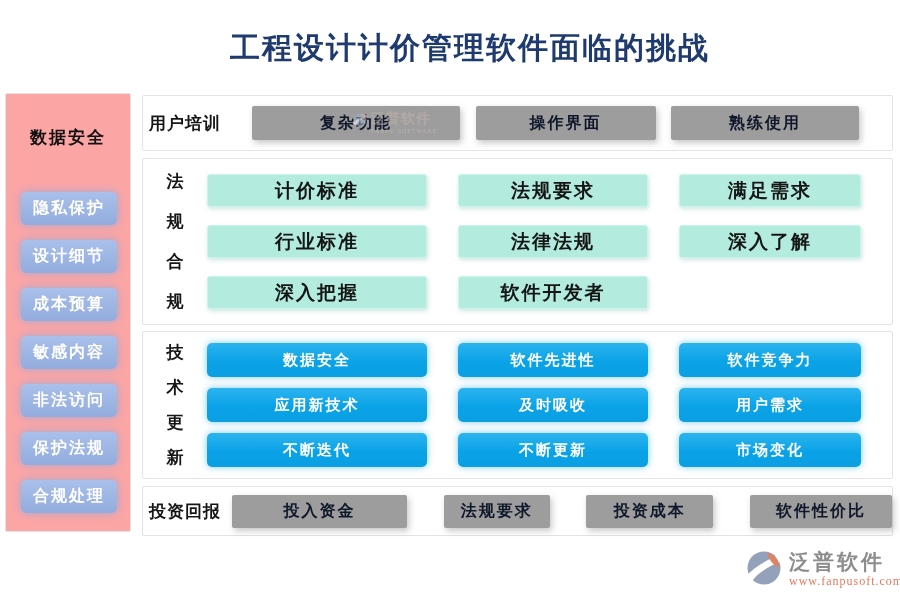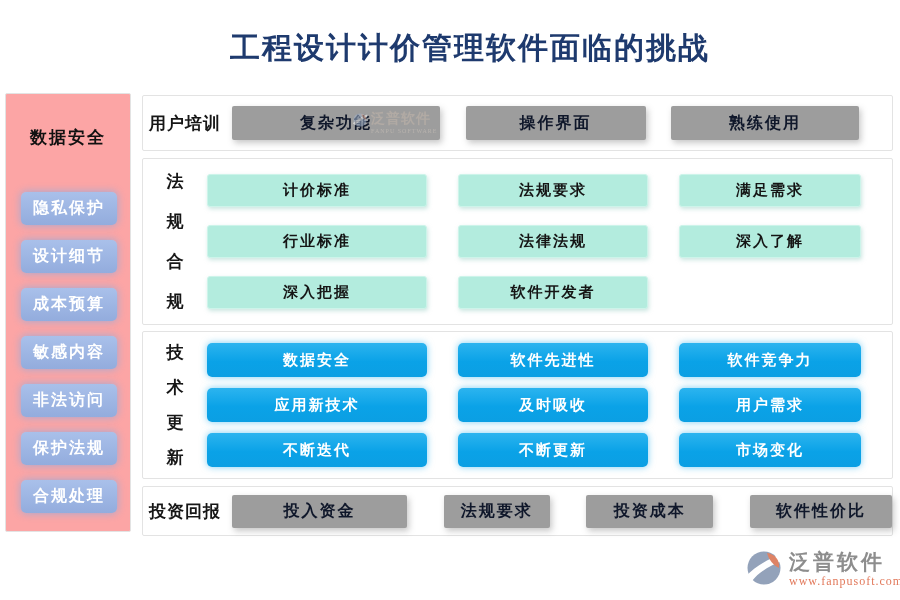--- a/index.html
+++ b/index.html
@@ -2,21 +2,21 @@
 <html><head>
 <meta charset="utf-8">
 <style>
   html,body{margin:0;padding:0;background:#fff;}
   .stage{position:relative;width:900px;height:600px;background:#ffffff;overflow:hidden;
          font-family:"Liberation Serif","DejaVu Serif",serif;}
   .title{position:absolute;top:28px;left:12px;right:0;margin:0;text-align:center;
          font-size:30px;font-weight:bold;color:#1e3a6e;letter-spacing:2px;padding-left:28px;}
   
   .panel{position:absolute;background:#fff;border:1px solid #e3e3e3;border-radius:2px;box-sizing:border-box;}
-  .row0{left:142px;top:95px;width:751px;height:56px;display:flex;align-items:center;}
+  .row0{left:142px;top:95px;width:751px;height:56px;display:flex;align-items:center;gap:20px;}
   .row1{left:142px;top:158px;width:751px;height:167px;display:flex;}
   .row2{left:142px;top:331px;width:751px;height:148px;display:flex;}
   .row3{left:142px;top:486px;width:751px;height:50px;display:flex;align-items:center;}
   .sidebar{position:absolute;left:5px;top:93px;width:126px;height:439px;background:#fca5a5;
            border:1px solid #e3e3e3;border-radius:2px;box-sizing:border-box;}
   .side-header{margin-top:32px;text-align:center;font-size:17px;font-weight:bold;color:#111;letter-spacing:2px;}
   .side-buttons{position:absolute;left:15px;right:13px;top:98px;display:flex;flex-direction:column;gap:15px;justify-content:flex-end;}
   
   .hlabel{width:74px;margin-left:6px;font-size:17px;font-weight:bold;color:#161616;
           letter-spacing:1px;white-space:nowrap;}
@@ -30,21 +30,21 @@
   .grid1{grid-template-columns:220px 190px 182px;margin-right:31px;row-gap:18px;}
   .grid2{grid-template-columns:220px 190px 182px;margin-right:31px;row-gap:11px;}
   .grid3{grid-template-columns:175px 106px 127px 142px;margin-left:9px;}
   
   .btn{display:flex;align-items:center;justify-content:center;font-weight:bold;letter-spacing:2px;
        cursor:default;box-sizing:border-box;}
   .grid0 .btn,.grid2 .btn{height:34px;}
   .grid1 .btn,.grid3 .btn{height:33px;}
   .btn-gray{background:#9d9d9d;color:#0f172a;font-size:16px;border-radius:2px;
             box-shadow:2px 3px 6px rgba(130,130,130,.45);}
-  .btn-teal{background:#b3ecde;color:#151515;font-size:15px;border-radius:3px;
+  .btn-teal{background:#b3ecde;color:#151515;font-size:19px;border-radius:3px;
             border:1px solid #cdf4ea;box-shadow:1px 2px 4px rgba(160,210,200,.55);}
   .btn-blue{background:linear-gradient(180deg,#2cb4ef 0%,#0aa2e7 55%,#0b9fe3 100%);color:#fff;
             font-size:15px;border-radius:5px;box-shadow:0 0 7px rgba(14,164,232,.55);}
   .btn-side{height:33px;background:linear-gradient(180deg,#a9c0ea,#93acdd);color:#fff;font-size:16px;
             border-radius:5px;box-shadow:0 0 8px rgba(145,172,221,.9);}
   
   .watermark{position:absolute;left:352px;top:112px;opacity:.55;display:flex;gap:3px;align-items:flex-start;}
   .wm-col{display:flex;flex-direction:column;line-height:1;}
   .wm-text{font-size:14px;font-weight:bold;color:#c2b5aa;letter-spacing:1px;}
   .wm-sub{font-size:6px;color:#cdc4bb;letter-spacing:1px;margin-top:2px;}

